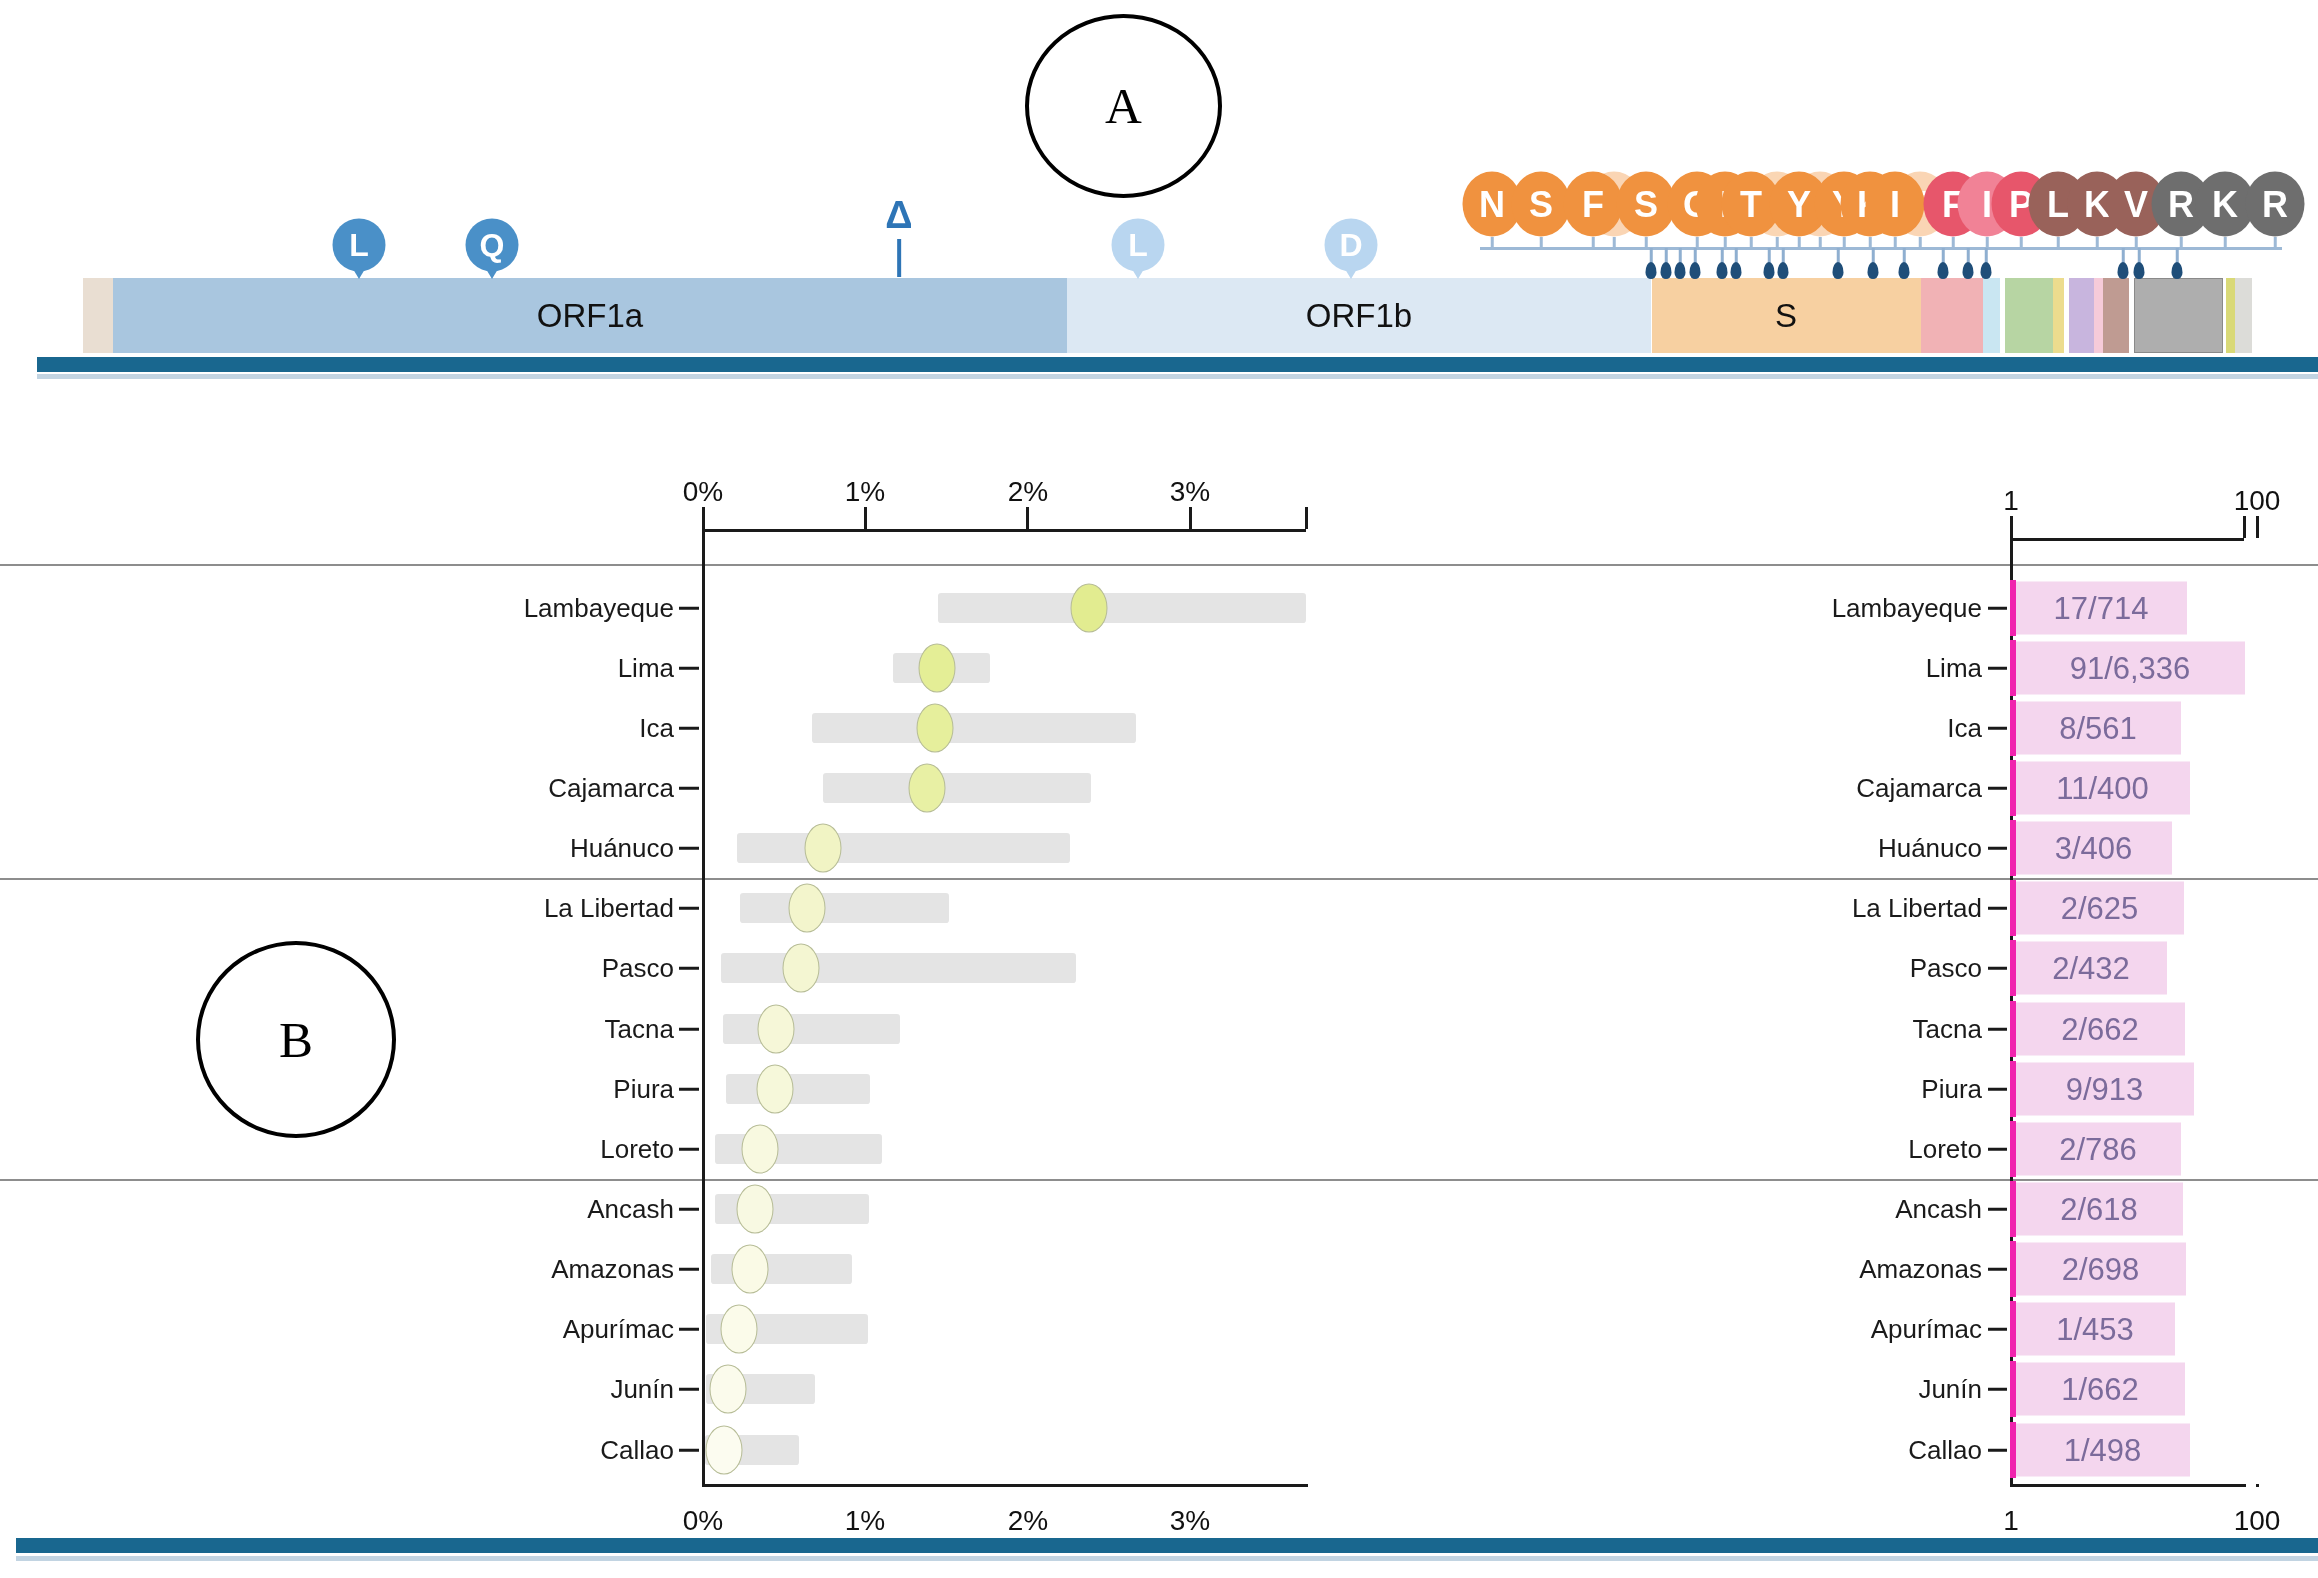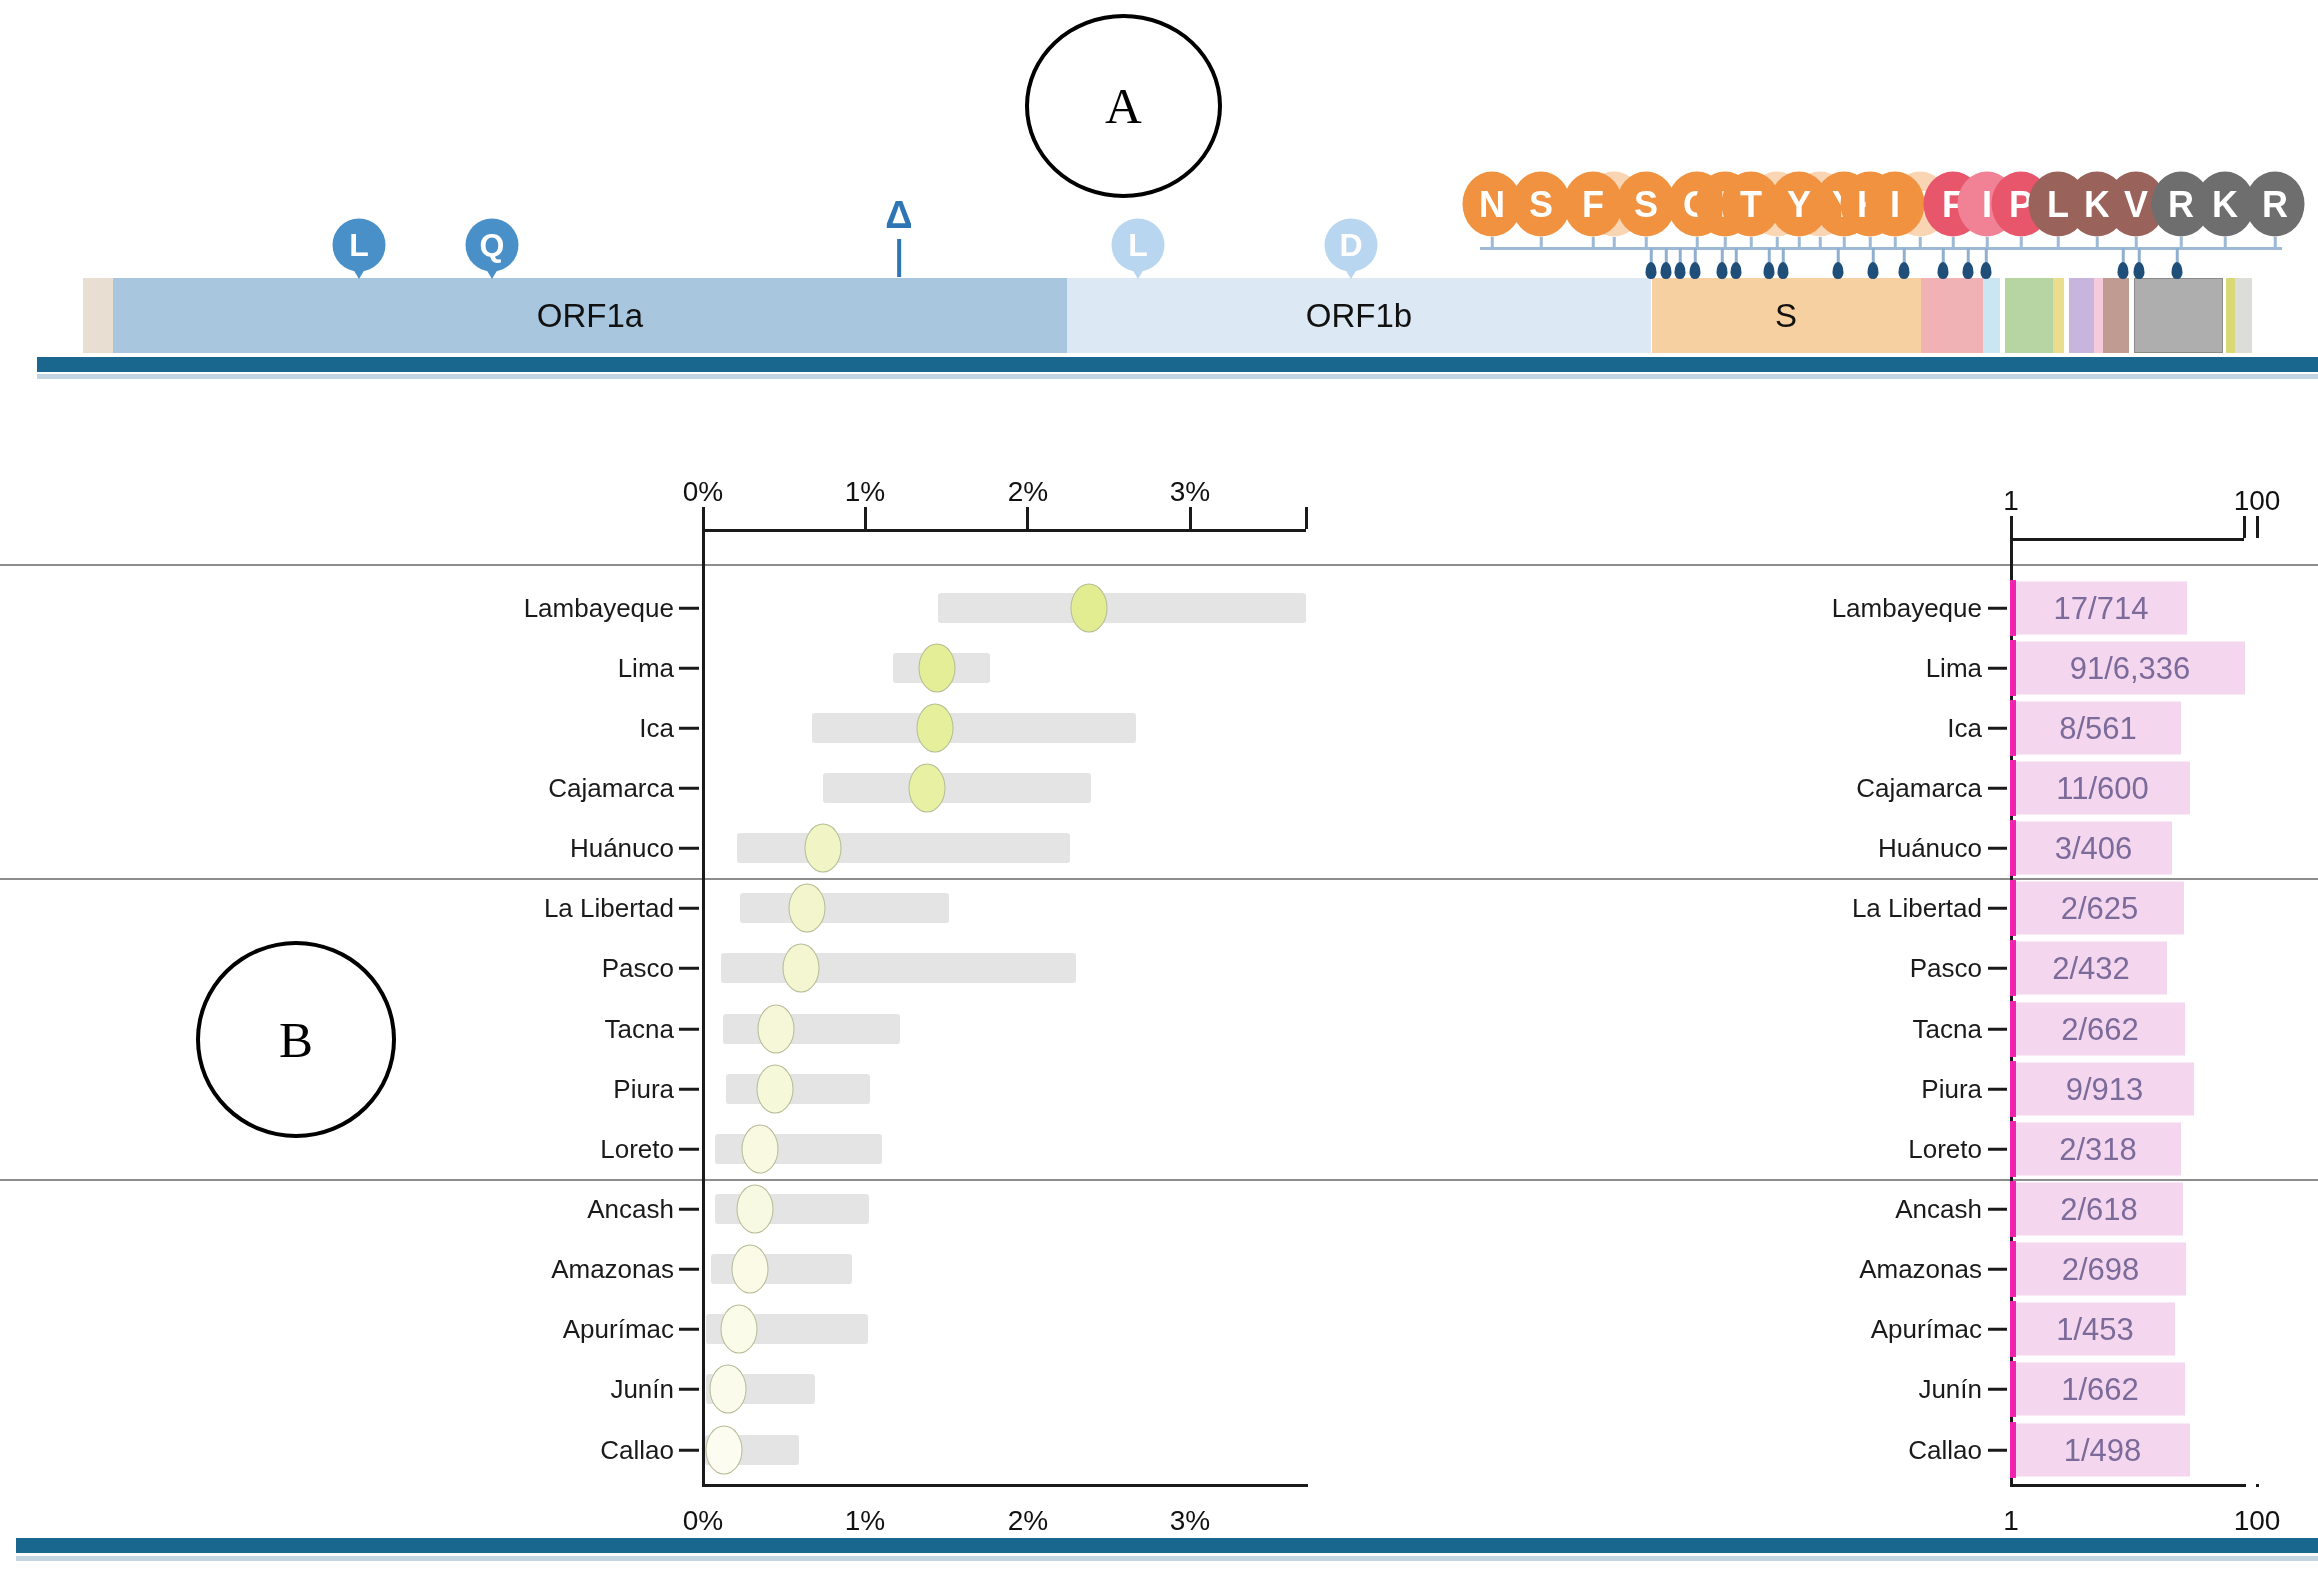--- a/index.html
+++ b/index.html
@@ -240,21 +240,21 @@
       <div class="row-label" style="left: 1661px; top: 728px;">Ica</div>
       <div class="row-tick" style="left: 1988px; top: 728px; width: 18.5px;"></div>
       <div class="rbar" style="left: 2015px; top: 728px; width: 166px;">8/561</div>
       <div class="strip" style="left: 2010px; top: 728px;"></div>
       <div class="row-label" style="left: 353px; top: 788px;">Cajamarca</div>
       <div class="row-tick" style="left: 679px; top: 788px; width: 20px;"></div>
       <div class="ci-bar" style="left: 823px; top: 788px; width: 268px;"></div>
       <div class="dot" style="left: 927px; top: 788px; background: rgb(232, 240, 164);"></div>
       <div class="row-label" style="left: 1661px; top: 788px;">Cajamarca</div>
       <div class="row-tick" style="left: 1988px; top: 788px; width: 18.5px;"></div>
-      <div class="rbar" style="left: 2015px; top: 788px; width: 175px;">11/600</div>
+      <div class="rbar" style="left: 2015px; top: 788px; width: 175px;">11/400</div>
       <div class="strip" style="left: 2010px; top: 788px;"></div>
       <div class="row-label" style="left: 353px; top: 848px;">Huánuco</div>
       <div class="row-tick" style="left: 679px; top: 848px; width: 20px;"></div>
       <div class="ci-bar" style="left: 737px; top: 848px; width: 333px;"></div>
       <div class="dot" style="left: 823px; top: 848px; background: rgb(241, 244, 196);"></div>
       <div class="row-label" style="left: 1661px; top: 848px;">Huánuco</div>
       <div class="row-tick" style="left: 1988px; top: 848px; width: 18.5px;"></div>
       <div class="rbar" style="left: 2015px; top: 848px; width: 157px;">3/406</div>
       <div class="strip" style="left: 2010px; top: 848px;"></div>
       <div class="row-label" style="left: 353px; top: 908px;">La Libertad</div>
@@ -288,21 +288,21 @@
       <div class="row-label" style="left: 1661px; top: 1089px;">Piura</div>
       <div class="row-tick" style="left: 1988px; top: 1089px; width: 18.5px;"></div>
       <div class="rbar" style="left: 2015px; top: 1089px; width: 179px;">9/913</div>
       <div class="strip" style="left: 2010px; top: 1089px;"></div>
       <div class="row-label" style="left: 353px; top: 1149px;">Loreto</div>
       <div class="row-tick" style="left: 679px; top: 1149px; width: 20px;"></div>
       <div class="ci-bar" style="left: 715px; top: 1149px; width: 167px;"></div>
       <div class="dot" style="left: 760px; top: 1149px; background: rgb(248, 249, 224);"></div>
       <div class="row-label" style="left: 1661px; top: 1149px;">Loreto</div>
       <div class="row-tick" style="left: 1988px; top: 1149px; width: 18.5px;"></div>
-      <div class="rbar" style="left: 2015px; top: 1149px; width: 166px;">2/318</div>
+      <div class="rbar" style="left: 2015px; top: 1149px; width: 166px;">2/786</div>
       <div class="strip" style="left: 2010px; top: 1149px;"></div>
       <div class="row-label" style="left: 353px; top: 1209px;">Ancash</div>
       <div class="row-tick" style="left: 679px; top: 1209px; width: 20px;"></div>
       <div class="ci-bar" style="left: 715px; top: 1209px; width: 154px;"></div>
       <div class="dot" style="left: 755px; top: 1209px; background: rgb(248, 249, 226);"></div>
       <div class="row-label" style="left: 1661px; top: 1209px;">Ancash</div>
       <div class="row-tick" style="left: 1988px; top: 1209px; width: 18.5px;"></div>
       <div class="rbar" style="left: 2015px; top: 1209px; width: 168px;">2/618</div>
       <div class="strip" style="left: 2010px; top: 1209px;"></div>
       <div class="row-label" style="left: 353px; top: 1269px;">Amazonas</div>

